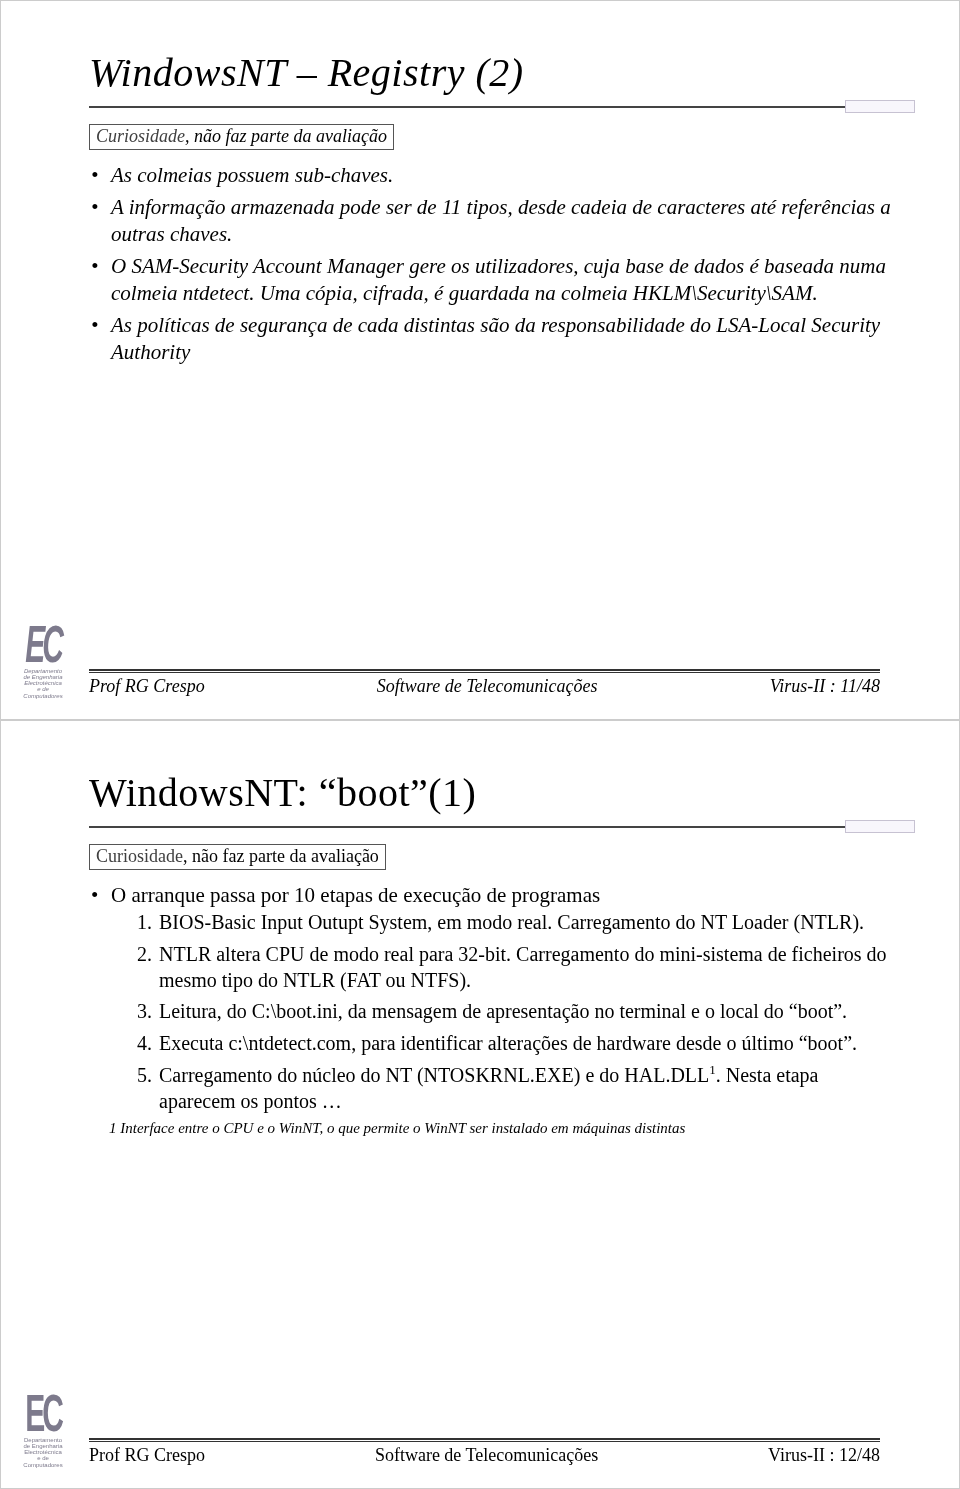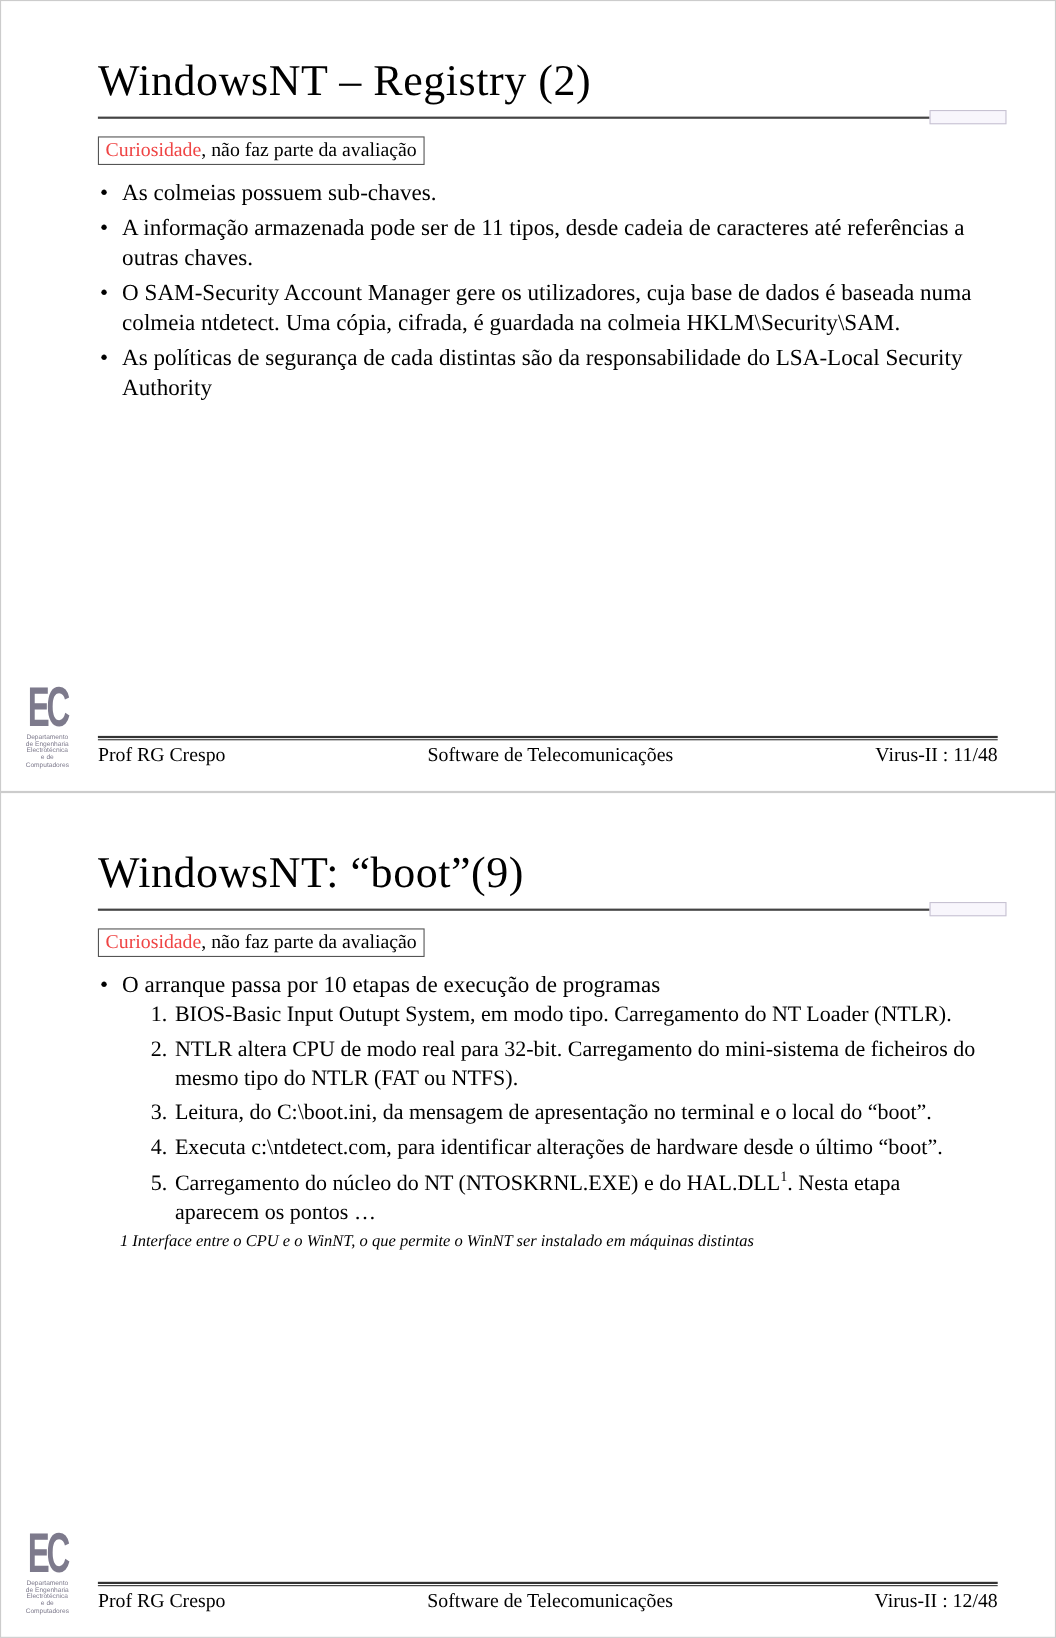--- a/index.html
+++ b/index.html
@@ -11,21 +11,21 @@
     color: #000;
     width: 960px;
   }
   .slide {
     width: 960px;
     border: 1px solid #ccc;
     padding: 48px 64px 18px 88px;
     position: relative;
     background: #fff;
   }
-  .slide-top { height: 720px; }
+  .slide-top { height: 720px; font-style: italic; }
   .slide-bottom { height: 769px; }
   .slide-title {
     font-size: 40px;
     font-weight: normal;
     margin: 0 0 4px 0;
     letter-spacing: 0.5px;
   }
   .title-rule {
     position: relative;
     height: 14px;
@@ -47,21 +47,21 @@
     background: #f8f6fc;
     border: 1px solid #c7c2d2;
   }
   .note-box {
     display: inline-block;
     padding: 1px 6px 2px 6px;
     font-size: 18px;
     border: 1px solid #555;
     margin-bottom: 8px;
   }
-  .note-red { color: #ef4444; }
+  .note-red { color: #404040; }
   .sub-dashes {
     margin: 4px 0 6px 44px;
     font-size: 20px;
     line-height: 1.28;
   }
   .sub-dashes .dash-row::before {
     content: "– ";
   }
   ul.bullets {
     list-style: none;
@@ -94,21 +94,21 @@
   }
   .sup { font-size: 0.65em; vertical-align: super; }
   .footnote {
     font-size: 15px;
     margin: 6px 0 0 20px;
     font-style: italic;
   }
   .footer {
     position: absolute;
     left: 88px;
-    right: 52px;
+    right: 79px;
     bottom: 22px;
   }
   .footer .dbl-rule {
     border-top: 2px solid #333;
     height: 4px;
     border-bottom: 1px solid #333;
     margin-bottom: 1px;
   }
   .footer .row {
     display: flex;
@@ -173,33 +173,33 @@
     <div class="dbl-rule"></div>
     <div class="row">
       <span>Prof RG Crespo</span>
       <span>Software de Telecomunicações</span>
       <span>Virus-II : 11/48</span>
     </div>
   </div>
 </div>
 
 <div class="slide slide-bottom">
-  <h1 class="slide-title">WindowsNT: “boot”(9)</h1>
+  <h1 class="slide-title">WindowsNT: “boot”(1)</h1>
   <div class="title-rule">
     <div class="line"></div>
     <div class="box"></div>
   </div>
   <div class="note-box">
     <span class="note-red">Curiosidade</span><span>, não faz parte da avaliação</span>
   </div>
   <ul class="bullets">
     <li>
       <span>O arranque passa por 10 etapas de execução de programas</span>
       <ol class="numlist">
-        <li>BIOS-Basic Input Outupt System, em modo tipo. Carregamento do NT Loader (NTLR).</li>
+        <li>BIOS-Basic Input Outupt System, em modo real. Carregamento do NT Loader (NTLR).</li>
         <li>NTLR altera CPU de modo real para 32-bit. Carregamento do mini-sistema de ficheiros  do mesmo tipo do NTLR (FAT ou NTFS).</li>
         <li>Leitura, do C:\boot.ini, da mensagem de apresentação no terminal e o local do “boot”.</li>
         <li>Executa c:\ntdetect.com, para identificar alterações de hardware desde o último “boot”.</li>
         <li>
           <span>Carregamento do núcleo do NT (NTOSKRNL.EXE) e do HAL.DLL</span><span class="sup">1</span><span>. Nesta etapa aparecem os pontos …</span>
         </li>
       </ol>
     </li>
   </ul>
   <div class="footnote">1 Interface entre o CPU e o WinNT, o que permite o WinNT ser instalado em máquinas distintas</div>

